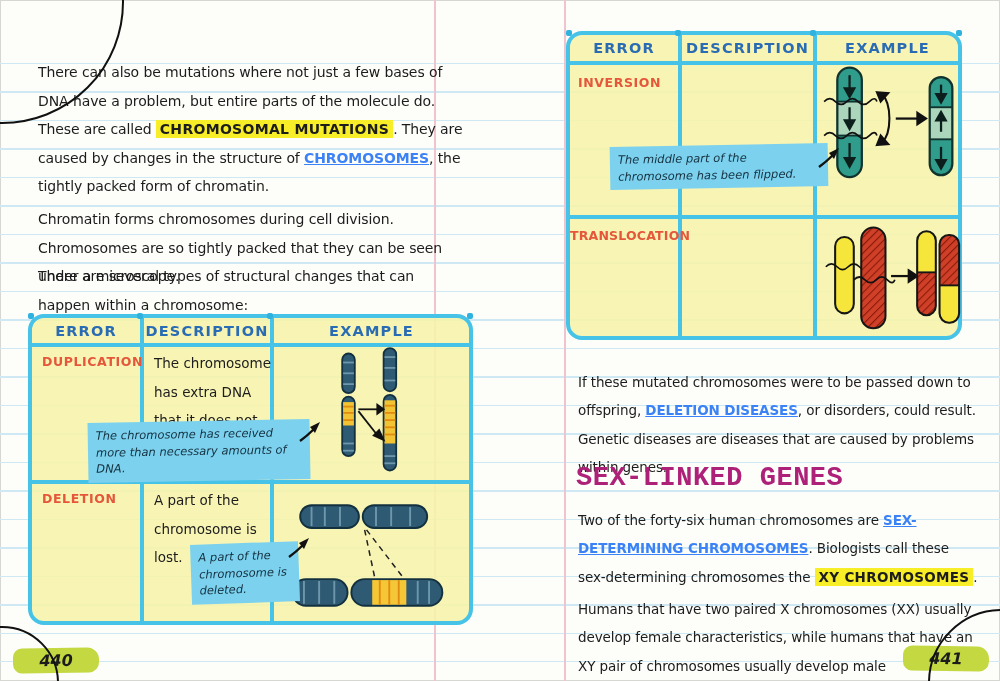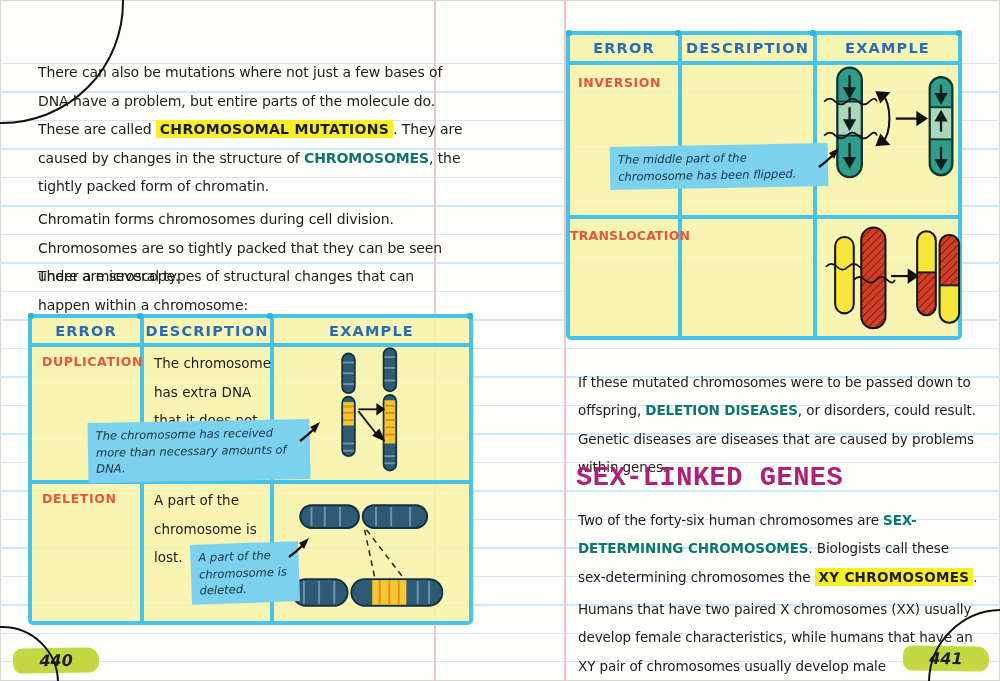--- a/index.html
+++ b/index.html
@@ -4,22 +4,22 @@
 <style>
   html,body{margin:0;padding:0;background:#e9e9e9;}
   .spread{position:relative;width:1000px;height:681px;background:#fdfdfa;overflow:hidden;
           font-family:"DejaVu Sans",sans-serif;color:#1c1c1c;
           box-shadow:inset 0 0 0 1px #d6d6d2;}
   .ruled{position:absolute;left:0;top:63px;width:1000px;height:599px;
          background:repeating-linear-gradient(to bottom,#cfe9f4 0 1.3px,transparent 1.3px 28.5px);}
   .margin-line{position:absolute;top:0;width:1.5px;height:681px;background:#f0c4cf;}
   .para{position:absolute;font-size:14px;line-height:28.5px;letter-spacing:-0.1px;}
   .hl{background:#f8ee27;font-weight:bold;padding:1px 4px;letter-spacing:0.3px;}
-  .term{color:#0f766e;font-weight:600;}
-  .tbl{position:absolute;border:4px solid #47c3e8;border-radius:5px;background:rgba(247,242,170,0.88);}
+  .term{color:#3b82f6;font-weight:600;text-decoration:underline;}
+  .tbl{position:absolute;border:4px solid #47c3e8;border-radius:16px;background:rgba(247,242,170,0.88);}
   .vline{position:absolute;top:0;bottom:0;width:4px;background:#47c3e8;}
   .hline{position:absolute;left:0;right:0;height:4px;background:#47c3e8;}
   .th{position:absolute;top:0;height:25px;line-height:26px;text-align:center;
       font-weight:bold;font-size:14.5px;color:#2a6cb3;letter-spacing:1.2px;}
   .err{position:absolute;font-weight:bold;font-size:12.5px;color:#e4573b;letter-spacing:0.6px;}
   .desc{position:absolute;font-size:13.5px;line-height:28.5px;}
   .dot{position:absolute;width:6px;height:6px;background:#30b2de;border-radius:2px;}
   .note{position:absolute;background:#7cd1ee;color:#14303f;font-style:italic;
         font-size:11.5px;line-height:1.45;padding:5px 8px;z-index:5;}
   .heading{position:absolute;font-family:Liberation Mono, monospace;

